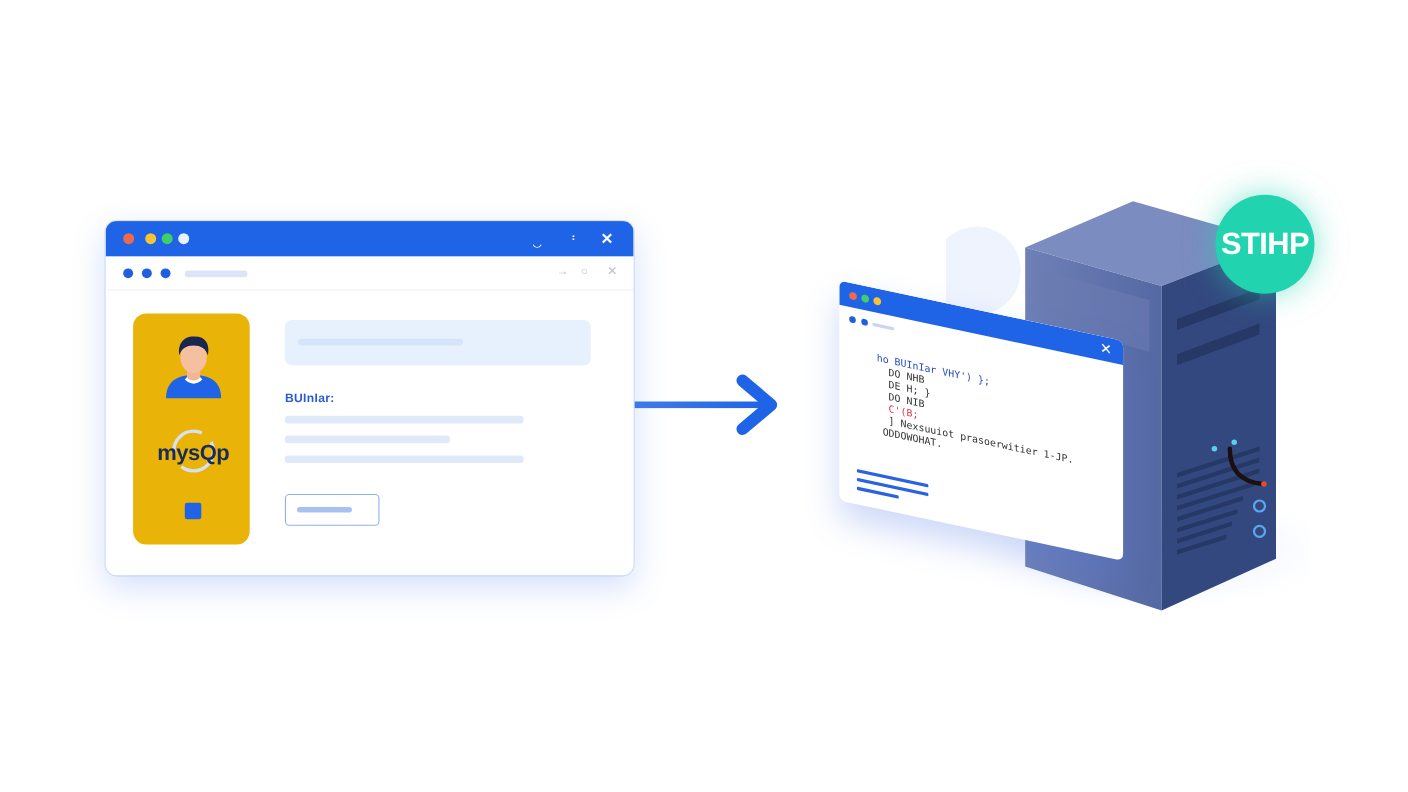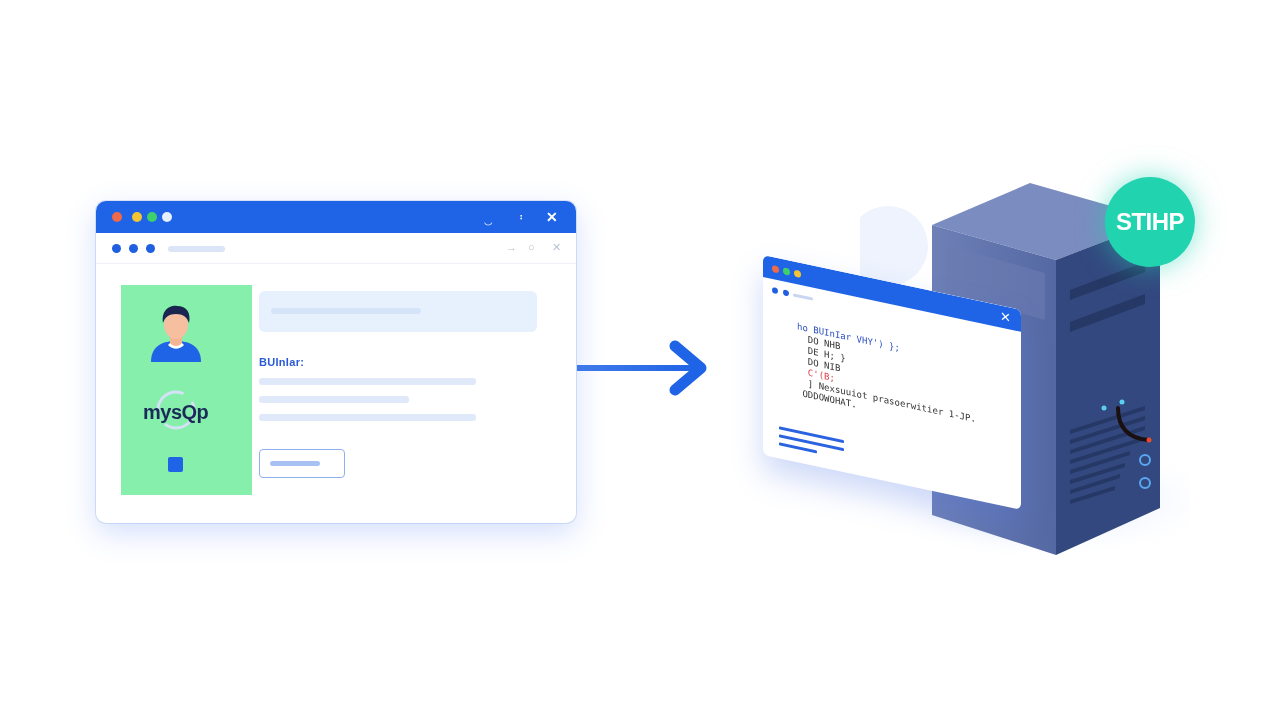--- a/index.html
+++ b/index.html
@@ -10,38 +10,38 @@
   .win{left:96px;top:201px;width:480px;height:322px;background:#fff;border-radius:10px;
        box-shadow:0 10px 30px rgba(60,110,240,0.22),0 0 0 1px rgba(200,215,245,0.6);overflow:hidden;}
   .titlebar{position:absolute;left:0;top:0;width:480px;height:32px;background:#1f63e6;}
   .tdot{position:absolute;top:11px;width:10px;height:10px;border-radius:50%;}
   .wctl{position:absolute;top:6px;color:#fff;font-size:14px;line-height:20px;}
   .navbar{position:absolute;left:0;top:32px;width:480px;height:30px;border-bottom:1px solid #eef1f7;}
   .ndot{position:absolute;top:11px;width:9px;height:9px;border-radius:50%;background:#1f5fe0;}
   .urlbar{position:absolute;left:72px;top:13px;width:57px;height:6px;border-radius:3px;background:#dbe5f7;}
   .nctl{position:absolute;top:7px;color:#b9c2d2;font-size:11px;line-height:14px;}
 
-  .profile{position:absolute;left:25px;top:84px;width:131px;height:210px;border-radius:0;background:#86efac;}
+  .profile{position:absolute;left:25px;top:84px;width:106px;height:210px;border-radius:12px;background:#eab308;}
   .logo-text{position:absolute;left:22px;top:116px;font-size:20px;font-weight:bold;color:#1b2b57;letter-spacing:-0.5px;}
   .blue-square{position:absolute;left:47px;top:172px;width:15px;height:15px;border-radius:2px;background:#1f63e6;}
 
   .inputbox{position:absolute;left:163px;top:90px;width:278px;height:41px;border-radius:6px;background:#e7f0fd;}
   .inputline{position:absolute;left:12px;top:17px;width:150px;height:6px;border-radius:3px;background:#d6e4fa;}
   .label{position:absolute;left:163px;top:155px;font-size:11px;color:#2a5bd6;font-weight:bold;letter-spacing:0.3px;}
   .line{position:absolute;height:7px;border-radius:3px;background:#dfe9fa;}
   .btn{position:absolute;left:163px;top:248px;width:84px;height:27px;border:1px solid #8fb0ee;border-radius:4px;background:#fff;}
   .btnline{position:absolute;left:10px;top:11px;width:50px;height:5px;border-radius:3px;background:#a9c1f2;}
 
   
   .arrow{left:575px;top:330px;}
 
   
   .server{left:860px;top:170px;}
   .badge{left:1105px;top:177px;width:90px;height:90px;border-radius:50%;background:#22d3b0;
-         box-shadow:0 0 28px rgba(34,211,176,0.55);color:#fff;font-weight:bold;font-size:24px;
+         box-shadow:0 0 28px rgba(34,211,176,0.55);color:#fff;font-weight:bold;font-size:28px;
          display:flex;align-items:center;justify-content:center;letter-spacing:-0.5px;}
 
   
   .codewin{left:763px;top:255px;width:258px;height:200px;transform-origin:0 0;transform:skewY(12deg) ;background:#fff;border-radius:6px;
            box-shadow:0 16px 30px rgba(80,120,230,0.28);overflow:hidden;}
   .cw-title{position:absolute;left:0;top:0;width:100%;height:22px;background:#1f63e6;}
   .cw-dot{position:absolute;top:8px;width:7px;height:7px;border-radius:50%;}
   .cw-x{position:absolute;right:10px;top:3px;color:#fff;font-size:13px;}
   .cw-nav{position:absolute;left:0;top:22px;width:100%;height:22px;}
   .cw-ndot{position:absolute;top:8px;width:6px;height:6px;border-radius:50%;background:#1f5fe0;}

